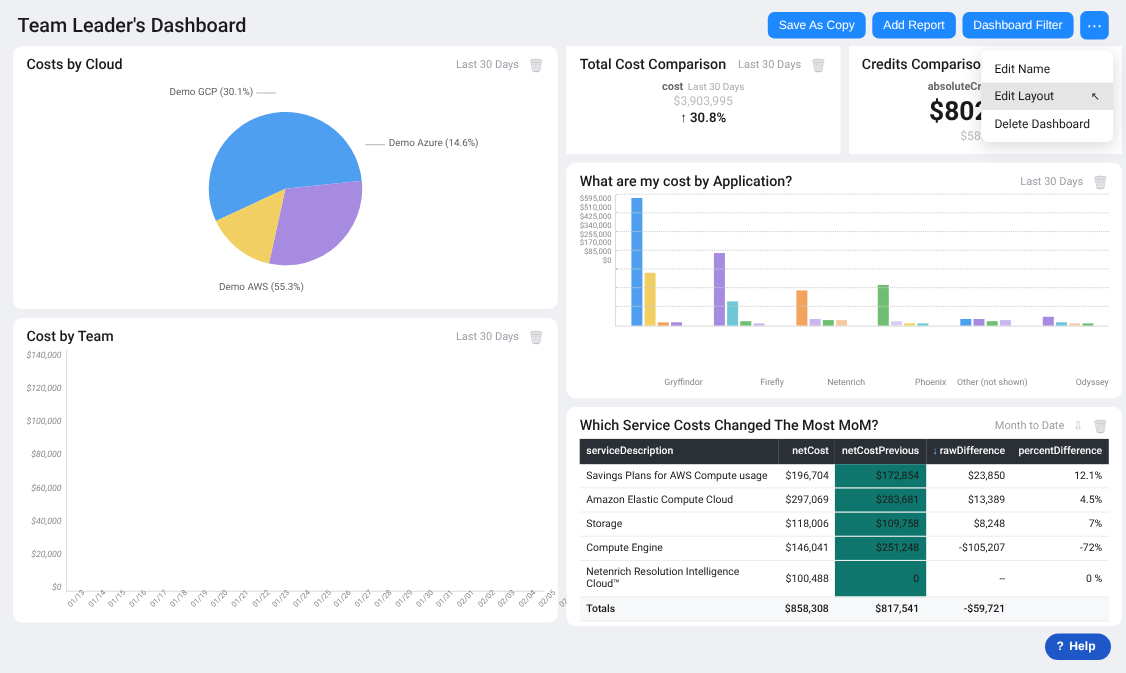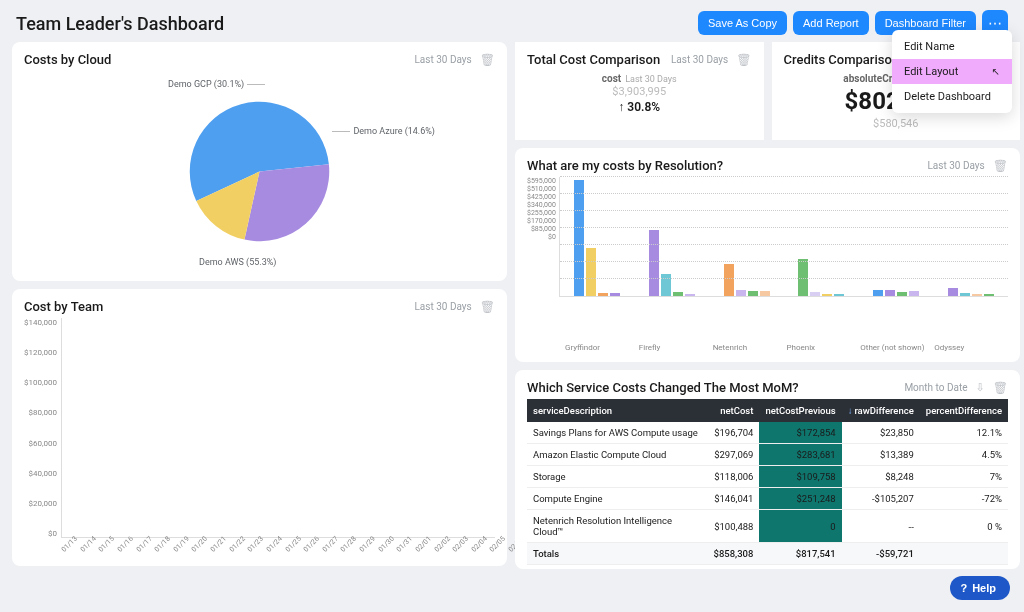--- a/index.html
+++ b/index.html
@@ -2,38 +2,38 @@
 <html><head>
 <meta charset="utf-8">
 <style>
   * { box-sizing: border-box; margin: 0; padding: 0; }
   body { font-family: -apple-system, BlinkMacSystemFont, "Segoe UI", Roboto, Helvetica, Arial, sans-serif; background: #eef0f3; color: #1a1a1a; font-size: 12px; width: 1024px; height: 612px; overflow: hidden; position: relative; }
   .header { display: flex; justify-content: space-between; align-items: center; padding: 10px 16px 6px; }
   .header h1 { font-size: 18px; font-weight: 500; }
   .header-actions { display: flex; gap: 6px; align-items: center; }
   .btn-primary { background: #1e88ff; color: #fff; border: none; border-radius: 6px; padding: 6px 10px; font-size: 11px; font-weight: 400; cursor: pointer; }
   .btn-more { background: #1e88ff; color: #fff; border: none; border-radius: 6px; width: 26px; height: 26px; display: flex; align-items: center; justify-content: center; cursor: pointer; font-size: 14px; line-height: 1; }
-  .dropdown { position: absolute; right: 12px; top: 30px; background: #fff; border-radius: 6px; box-shadow: 0 4px 16px rgba(0,0,0,.15); padding: 4px 0; z-index: 50; width: 120px; font-size: 11px; }
+  .dropdown { position: absolute; right: 12px; top: 46px; background: #fff; border-radius: 6px; box-shadow: 0 4px 16px rgba(0,0,0,.15); padding: 4px 0; z-index: 50; width: 120px; font-size: 11px; }
   .dropdown-item { padding: 6px 12px; cursor: pointer; }
-  .dropdown-item.highlight { background: #f0abfc; display:flex; justify-content:space-between; align-items:center; }
+  .dropdown-item.highlight { background: #e5e5e5; display:flex; justify-content:space-between; align-items:center; }
   .cursor { font-size:10px; }
   .grid { display: grid; grid-template-columns: 495px 505px; gap: 8px; padding: 0 12px 8px; }
   .col { display: flex; flex-direction: column; gap: 8px; }
   .card { background: #fff; border-radius: 8px; padding: 10px 12px; position: relative; }
   .card-head { display: flex; justify-content: space-between; align-items: center; margin-bottom: 4px; }
   .card-title { font-size: 13px; font-weight: 500; }
   .card-meta { display:flex; gap:8px; align-items:center; color:#9aa0a6; font-size:10px; }
   .trash { color:#c0c4c9; cursor:pointer; font-size:12px; }
   
   .pie-wrap { height: 200px; display:flex; align-items:center; justify-content:center; position:relative; }
   .pie-label { position:absolute; font-size:9px; color:#5f6368; display:flex; align-items:center; gap:3px; }
   .pie-label .line { width:18px; height:1px; background:#bbb; }
   
   .stack-chart { height: 238px; display:flex; flex-direction:column; }
-  .stack-body { flex:1; display:flex; }
+  .stack-body { flex:1; display:flex;font-style:italic; }
   .stack-yaxis { display:flex; flex-direction:column; justify-content:space-between; font-size:8px; color:#888; text-align:right; padding-right:4px; }
   .stack-plot { flex:1; display:flex; align-items:flex-end; gap:1px; border-left:1px solid #ddd; border-bottom:1px solid #ddd; padding:0 2px; }
   .sbar { flex:1; display:flex; flex-direction:column-reverse; }
   .seg { width:100%; }
   .stack-xaxis { display:flex; font-size:7px; color:#888; padding-left:36px; margin-top:2px; }
   .stack-xaxis span { flex:1; text-align:center; transform:rotate(-45deg); transform-origin:top left; white-space:nowrap; margin-top:8px; }
   
   .kpi-row { display:flex; gap:8px; }
   .kpi-card { flex:1; background:#fff; border-radius:0; padding:10px 12px; text-align:center; position:relative; }
   .kpi-card .card-head { text-align:left; }
@@ -44,21 +44,21 @@
   .kpi-delta { font-size:12px; font-weight:600; margin-top:2px; }
   
   .app-chart { height:175px; display:flex; flex-direction:column; }
   .app-body { flex:1; display:flex; }
   .app-yaxis { display:flex; flex-direction:column; justify-content:flex-start; font-size:7px; color:#888; text-align:right; padding-right:3px; }
   .app-plot { flex:1; display:flex; align-items:flex-end; border-left:1px solid #ddd; border-bottom:1px solid #ddd; position:relative; }
   .app-plot .dotted { position:absolute; left:0; right:0; border-top:1px dotted #ccc; }
   .app-group { flex:1; display:flex; align-items:flex-end; justify-content:center; gap:2px; height:100%; }
   .abar { width:10px; }
   .app-xaxis { display:flex; padding-left:38px; margin-top:2px; font-size:8px; color:#888; }
-  .app-xaxis span { flex:1; text-align:left;margin-top:44px; }
+  .app-xaxis span { flex:1; text-align:right;margin-top:44px; }
   
   .tbl { width:100%; border-collapse:collapse; font-size:9.5px; }
   .tbl thead { background:#2b2f36; color:#fff; }
   .tbl th { padding:6px 6px; text-align:left; font-weight:500; }
   .tbl th.r, .tbl td.r { text-align:right; }
   .tbl td { padding:5px 6px; border-bottom:1px solid #eee; }
   .tbl td.hl { background:#0f766e; }
   .tbl tr.totals { background:#f7f8fa; font-weight:500; }
   .sort-ind { color:#7fb3ff; margin-right:2px; }
   
@@ -98,21 +98,21 @@
           <span>Last 30 Days</span>
           <span class="trash">🗑</span>
         </div>
       </div>
       <div class="pie-wrap">
         <svg id="pie-svg" width="155" height="155" viewBox="0 0 100 100">
             <path d="M50,50 L9.216149583350756,69.01782177833148 A45,45 0 1 1 94.76000938187934,45.35871137138897 Z" fill="#4f9ff0"></path>
             <path d="M50,50 L94.76000938187934,45.35871137138897 A45,45 0 0 1 40.30622957026504,93.94349570591302 Z" fill="#a78be0"></path>
             <path d="M50,50 L40.30622957026504,93.94349570591302 A45,45 0 0 1 9.216149583350749,69.01782177833147 Z" fill="#f2cf63"></path>
           </svg>
-        <div class="pie-label" style="top:8px; left:144px;">
+        <div class="pie-label" style="top:8px; left:130px;">
             <span id="pl-gcp">Demo GCP (30.1%)</span>
             <span class="line"></span>
           </div>
         <div class="pie-label" style="top:55px; right:60px;">
             <span class="line"></span>
             <span id="pl-azure">Demo Azure (14.6%)</span>
           </div>
         <div class="pie-label" style="bottom:4px; left:175px;">
             <span id="pl-aws">Demo AWS (55.3%)</span>
           </div>
@@ -420,21 +420,21 @@
           </div>
         </div>
         <div><span class="kpi-sub" style="font-weight:700">absoluteCredits</span><span class="kpi-sublight">Last 30</span></div>
         <div class="kpi-value">$802,102</div>
         <div class="kpi-prev">$580,546</div>
       </div>
     </div>
 
     <div class="card">
       <div class="card-head">
-        <span class="card-title">What are my costs by Resolution?</span>
+        <span class="card-title">What are my cost by Application?</span>
         <div class="card-meta">
           <span>Last 30 Days</span>
           <span class="trash">🗑</span>
         </div>
       </div>
       <div class="app-chart">
         <div class="app-body">
           <div class="app-yaxis" id="app-yaxis">
               <div>$595,000</div>
               <div>$510,000</div>

